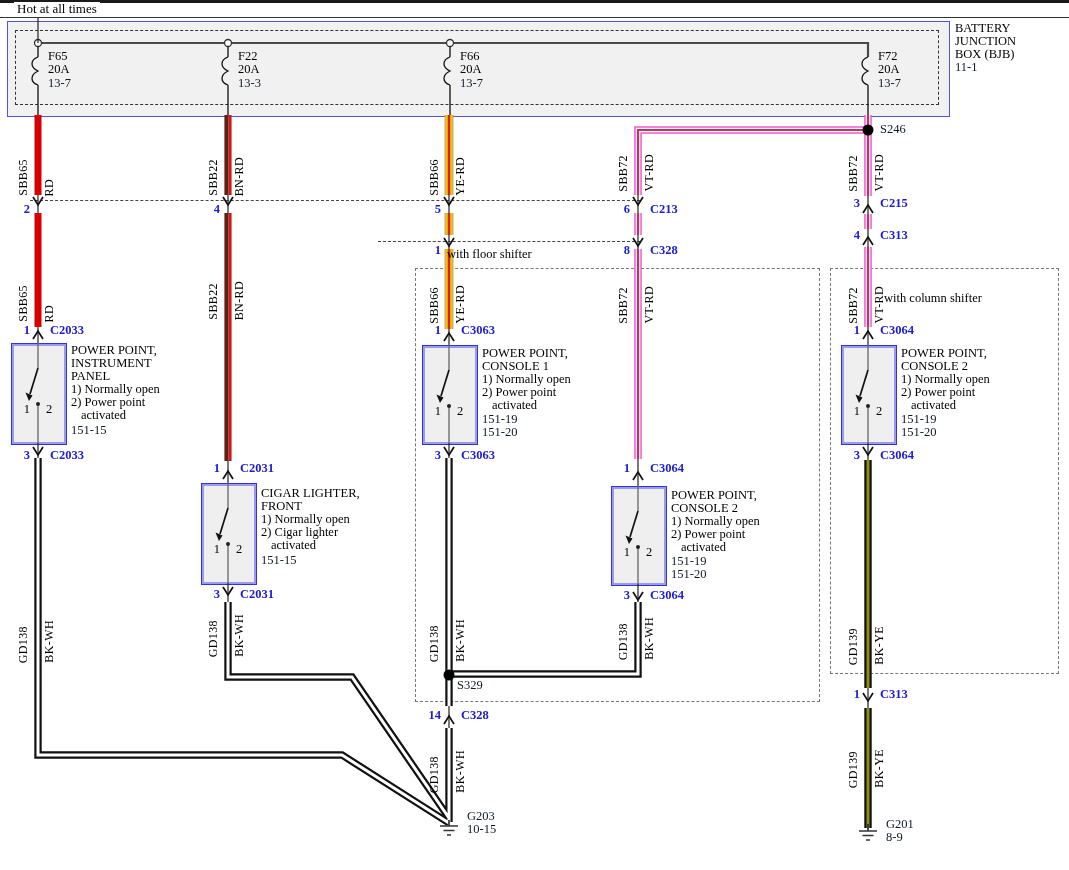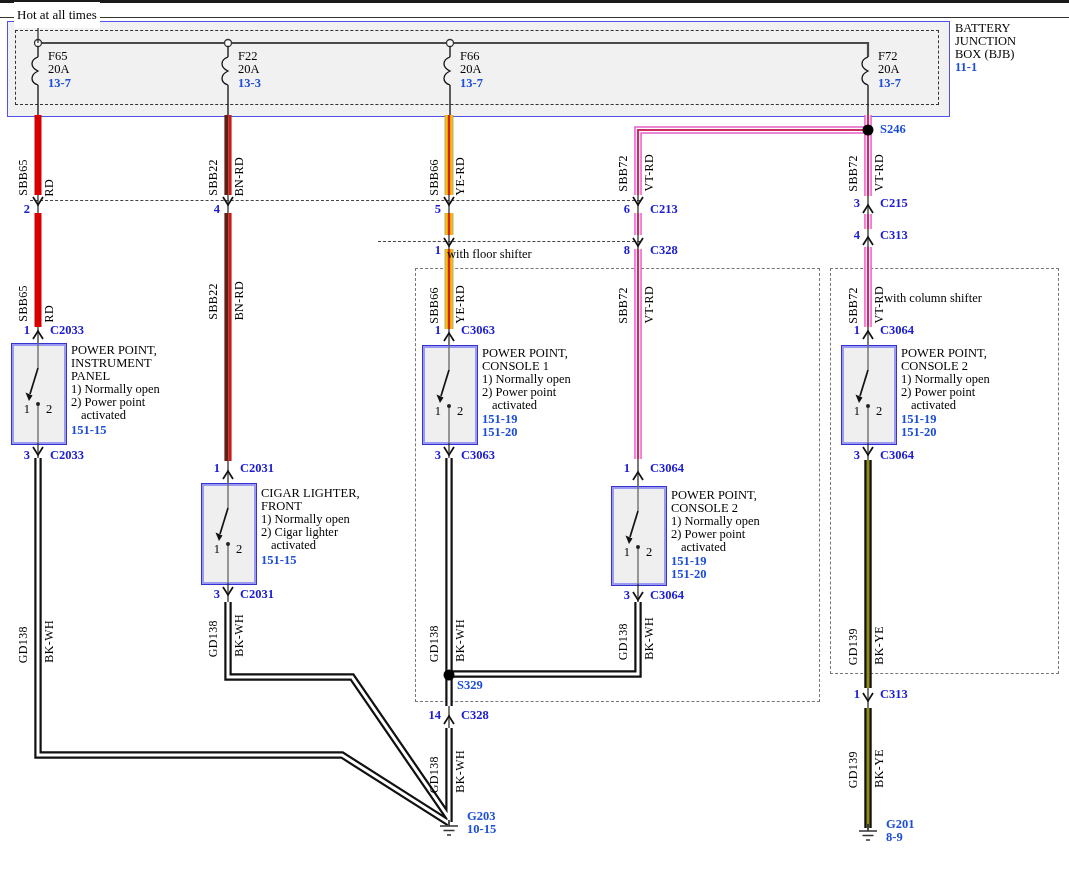--- a/index.html
+++ b/index.html
@@ -1,30 +1,30 @@
 <!DOCTYPE html>
 <html><head>
 <meta charset="utf-8">
 <style>
   html,body{margin:0;padding:0;background:#fff;}
   #stage{position:relative;width:1069px;height:870px;background:#fff;overflow:hidden;
          font-family:"Liberation Serif",serif;}
   .lbl{position:absolute;font:12.5px/1.05 "Liberation Serif",serif;color:#000;white-space:nowrap;}
-  .blue{color:#1d4ed8;font-weight:bold;}
+  .blue{color:#0f172a;font-weight:normal;}
   .vl{position:absolute;writing-mode:vertical-rl;transform:rotate(180deg);
       font:12px/13px "Liberation Serif",serif;color:#000;letter-spacing:.4px;white-space:nowrap;}
   .pin{position:absolute;width:26px;text-align:right;font:bold 12.5px/1.05 "Liberation Serif",serif;color:#1b1bd4;}
   .conn{position:absolute;font:bold 12.5px/1.05 "Liberation Serif",serif;color:#1b1bd4;white-space:nowrap;}
   .compbox{position:absolute;background:#efefef;border:1px solid #3434cc;
            box-shadow:inset 0 0 0 2px #9a9af2;}
   .dashbox{position:absolute;border:1px dashed #777;}
   .dline{position:absolute;border-top:1.4px dashed #444;height:0;}
   #topbar{position:absolute;left:0;top:0;width:1069px;height:3px;background:#1a1a1a;}
   #toprule{position:absolute;left:0;top:17px;width:1069px;height:1px;background:#333;}
-  #hot{position:absolute;left:14px;top:2px;background:#fff;padding:6px 3px;font:13px/1.1 "Liberation Serif",serif;text-align:right;}
+  #hot{position:absolute;left:14px;top:2px;background:#fff;padding:0 3px;font:13px/1.1 "Liberation Serif",serif;text-align:right;}
   #bjb-box{position:absolute;left:7px;top:21px;width:941px;height:94px;background:#f1f1f1;border:1.5px solid #5252e8;}
   #bjb-inner{position:absolute;left:15px;top:30px;width:922px;height:73px;border:1.2px dashed #333;}
   svg{position:absolute;left:0;top:0;pointer-events:none;}
 </style>
 </head>
 <body>
 
 <div id="stage">
 
   <div id="topbar"></div>

